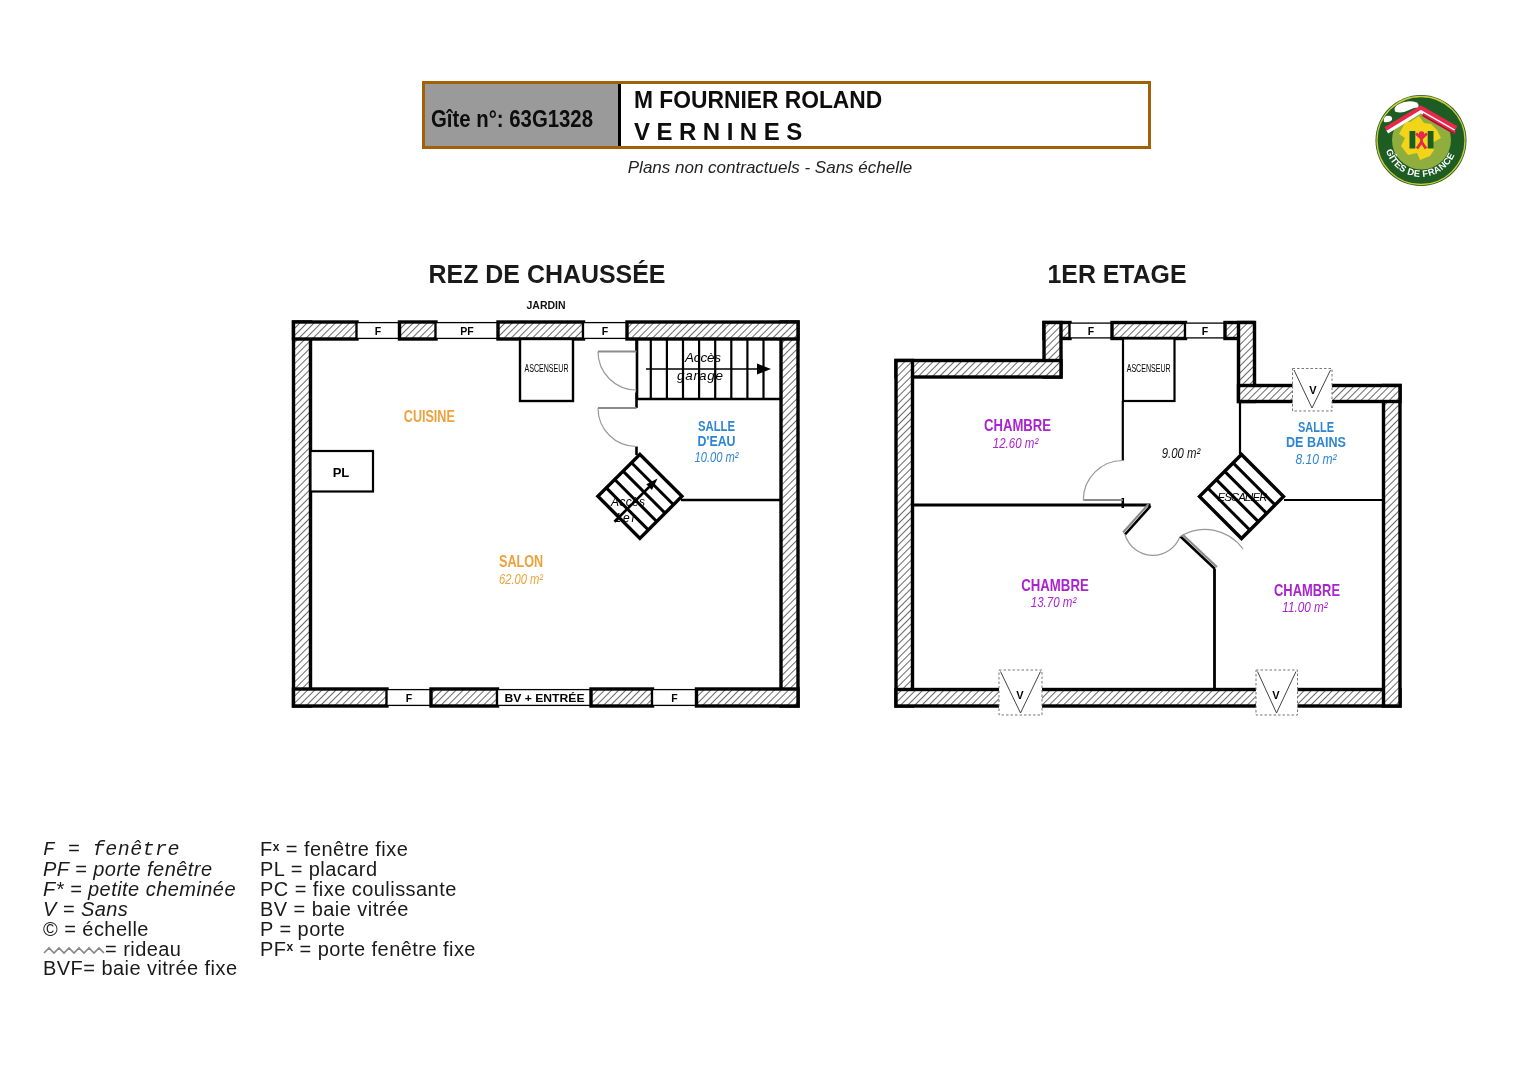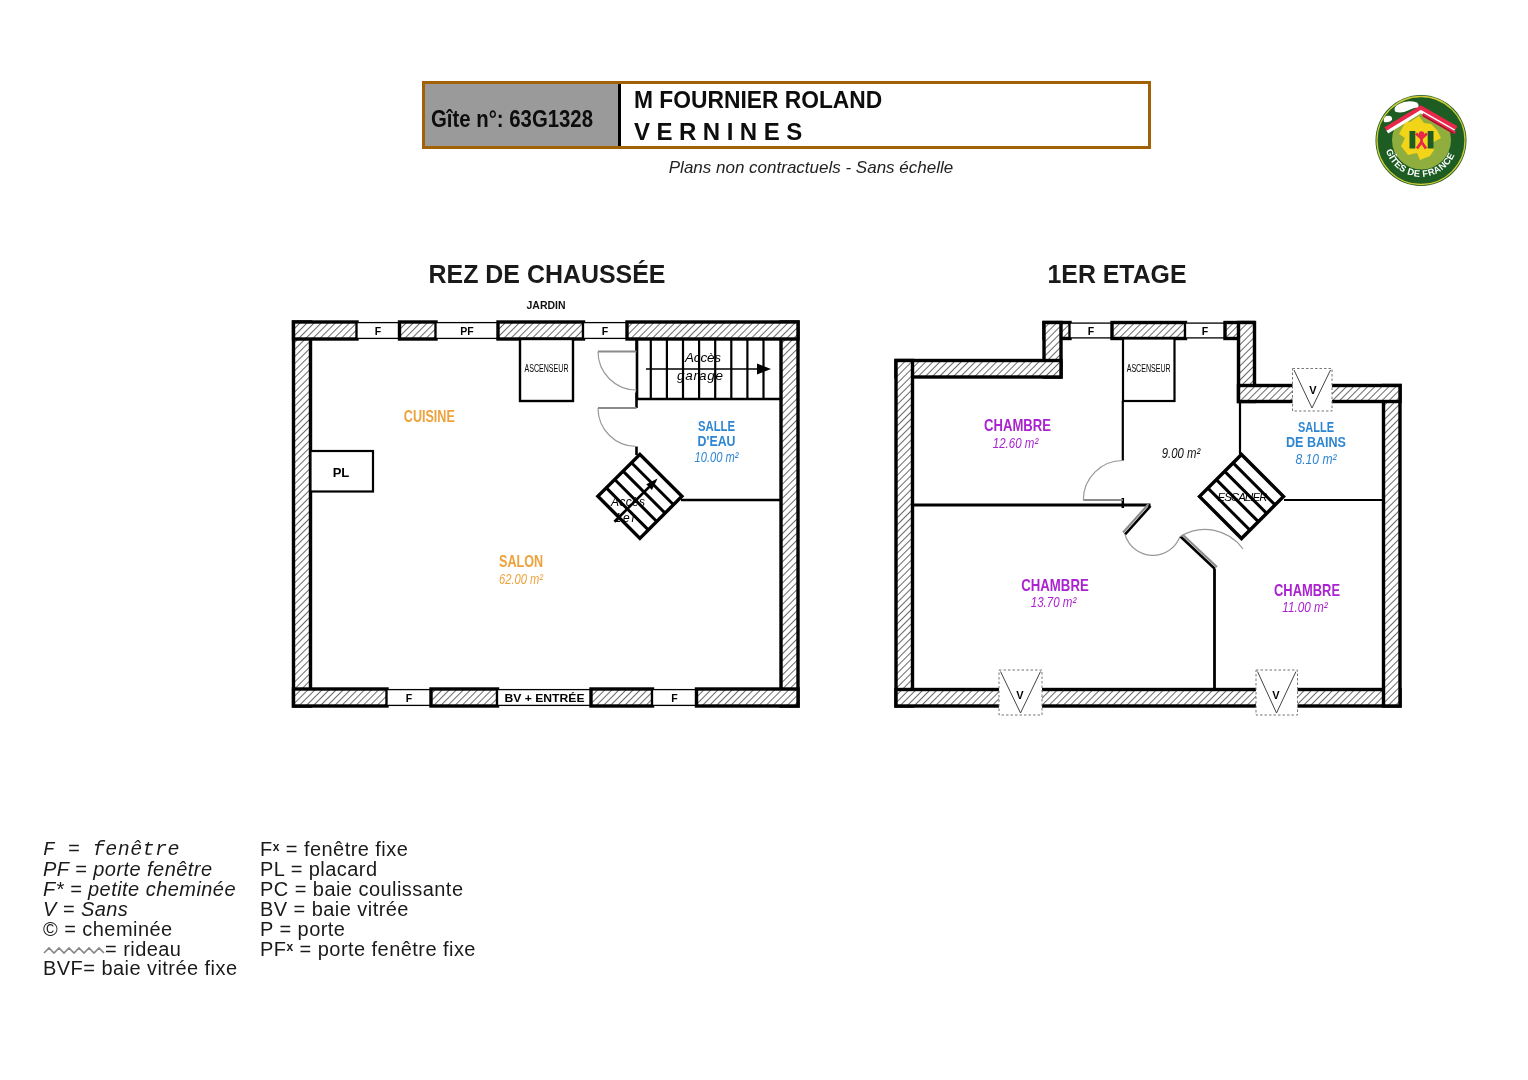--- a/index.html
+++ b/index.html
@@ -14,21 +14,21 @@
 
   <div class="abs" style="left:0;top:0;width:193px;height:62px;background:#9a9a9a;border-right:3px solid #000;"></div>
 
   <div class="abs" style="left:6px;top:22px;width:280px;white-space:nowrap;font-weight:bold;font-size:23px;color:#0d0d0d;transform:scaleX(0.885);transform-origin:0 0;">Gîte n°: 63G1328</div>
 
   <div class="abs" style="left:209px;top:2px;white-space:nowrap;font-weight:bold;font-size:24px;color:#0d0d0d;transform:scaleX(0.95);transform-origin:0 0;">M FOURNIER ROLAND</div>
 
   <div class="abs" style="left:209px;top:34px;white-space:nowrap;font-weight:bold;font-size:24px;letter-spacing:6.5px;color:#0d0d0d;">VERNINES</div>
 </div>
 
-<div class="abs" style="left:445px;top:158px;width:732px;text-align:center;font-style:italic;font-size:17px;color:#222;">Plans non contractuels - Sans échelle</div>
+<div class="abs" style="left:404px;top:158px;width:732px;text-align:center;font-style:italic;font-size:17px;color:#222;">Plans non contractuels - Sans échelle</div>
 
 <svg class="abs" style="left:1373px;top:92px;" width="97" height="97" viewBox="0 0 97 97">
   <circle cx="48" cy="48.5" r="45.5" fill="#1d5c23"></circle>
   <circle cx="48" cy="48.5" r="44" fill="none" stroke="#cfca38" stroke-width="1.3"></circle>
   <circle cx="48.5" cy="48" r="29.5" fill="#8fae3e"></circle>
   <path d="M 46 24 L 37 30 L 33 29 L 26 42 L 32 46 L 28 54 L 35 63 L 44 61 L 47 68 L 57 64 L 61 58 L 59 51 L 68 46 L 64 38 L 58 32 L 51 31 Z" fill="#f2d418"></path>
   <path d="M 14 39.5 L 47.8 18.8 L 82 37.5" fill="none" stroke="#ffffff" stroke-width="4.5"></path>
   <path d="M 12.5 37 L 47.8 15.5 L 83.5 36 " fill="none" stroke="#e8274b" stroke-width="4"></path>
   <path d="M 49.5 22.5 L 82 41 " fill="none" stroke="#e8274b" stroke-width="3.4"></path>
   <path d="M 50 23.5 L 81 41.5" fill="none" stroke="#8c1430" stroke-width="1.2"></path>
@@ -364,27 +364,27 @@
     <text x="1307" y="596" text-anchor="middle" font-weight="bold" font-size="16.5" fill="#ab23d0" textLength="66" lengthAdjust="spacingAndGlyphs">CHAMBRE</text>
     <text x="1305" y="612" text-anchor="middle" font-style="italic" font-size="15" fill="#ab23d0" textLength="45.5" lengthAdjust="spacingAndGlyphs">11.00 m²</text>
   </g>
 </svg>
 
 <div class="abs" style="left:43px;top:840px;font-size:20px;letter-spacing:0.45px;line-height:19.9px;color:#1a1a1a;">
   <div style="font-style:italic;font-family:Liberation Mono, monospace;">F = fenêtre</div>
   <div style="font-style:italic;">PF = porte fenêtre</div>
   <div style="font-style:italic;">F* = petite cheminée</div>
   <div style="font-style:italic;">V = Sans</div>
-  <div>© = cheminée</div>
+  <div>© = échelle</div>
   <div><svg width="62" height="12" style="vertical-align:-1px;">
         <polyline points="1,8 6,3 11,8 16,3 21,8 26,3 31,8 36,3 41,8 46,3 51,8 56,3 61,8" fill="none" stroke="#888" stroke-width="1.6"></polyline>
       </svg>= rideau</div>
   <div>BVF= baie vitrée fixe</div>
 </div>
 
 <div class="abs" style="left:260px;top:840px;font-size:20px;letter-spacing:0.45px;line-height:19.9px;color:#1a1a1a;">
   <div>F<sup class="lx">x</sup> = fenêtre fixe</div>
   <div>PL = placard</div>
-  <div>PC = baie coulissante</div>
+  <div>PC = fixe coulissante</div>
   <div>BV = baie vitrée</div>
   <div>P = porte</div>
   <div>PF<sup class="lx">x</sup> = porte fenêtre fixe</div>
 </div>
 
 </body></html>

